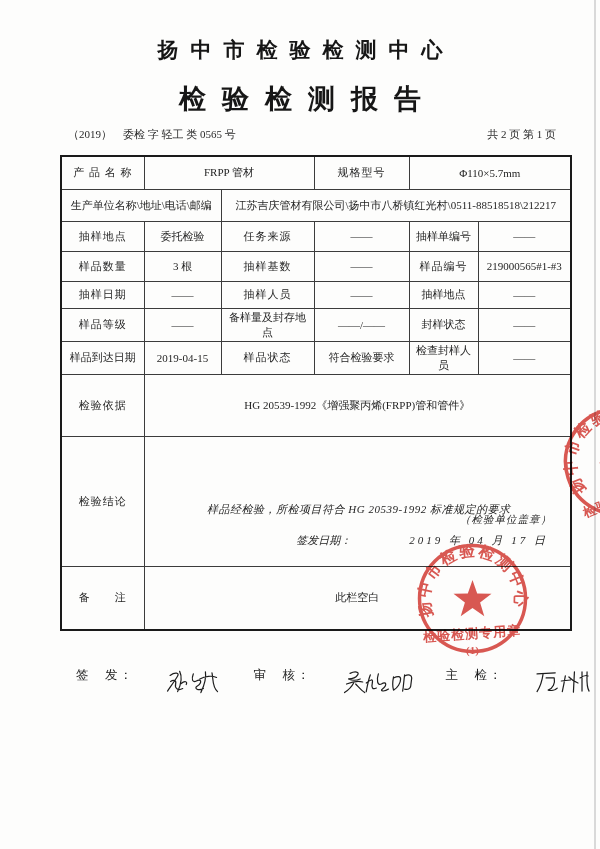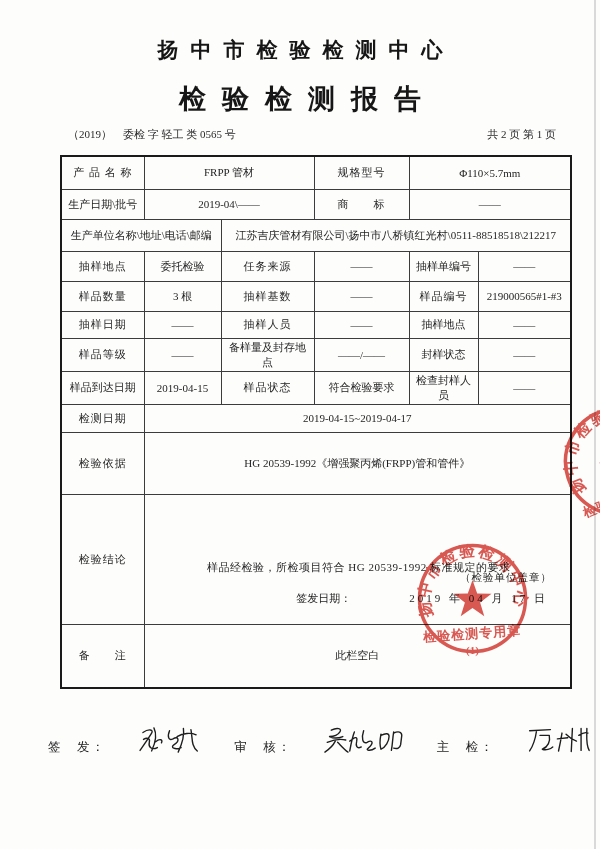--- a/index.html
+++ b/index.html
@@ -21,27 +21,27 @@
 
   table.form { border-collapse:collapse; table-layout:fixed; width:510px; margin:13px 0 0 60px; border:2px solid #1a1a1a; }
   table.form td { border:1px solid #3c3c3c; text-align:center; vertical-align:middle; font-size:11px; padding:1px 4px; overflow:hidden; }
   td.lbl { letter-spacing:1px; }
   td.left { text-align:left; padding-left:12px; }
   td.small { font-size:10.5px; letter-spacing:0; }
   td.tiny { font-size:9.5px; }
   tr.h33{height:33px} tr.h30{height:30px} tr.h31{height:31px} tr.h32{height:32px}
   tr.h27{height:27px} tr.h28{height:28px} tr.h62{height:62px} tr.h130{height:130px} tr.h46{height:64px}
 
-  .concl-cell { position:relative; text-align:left; vertical-align:top; }
+  .concl-cell { position:relative; text-align:left; vertical-align:top;font-style:italic; }
   .concl-text { padding:16px 10px 0 13px; font-size:11px; letter-spacing:0.5px; }
   .seal-note { position:absolute; right:18px; top:76px; font-size:10.5px; letter-spacing:1px;text-align:right; }
   .issue-line { position:absolute; right:22px; bottom:18px; font-size:11px; }
   .issue-line .gap { margin-left:58px; letter-spacing:3px; }
 
-  .sign-row { display:flex; align-items:center; margin:22px 0 0 48px;gap:24px; }
+  .sign-row { display:flex; align-items:flex-start; margin:22px 0 0 76px;gap:24px; }
   .sign-label { font-size:12.5px; letter-spacing:2px; padding-top:14px; white-space:nowrap; }
   .sig { margin:0 6px; }
   .sig path { fill:none; stroke:#1d1d1d; stroke-width:2.4; stroke-linecap:round; stroke-linejoin:round; }
 
   .stamp { position:absolute; mix-blend-mode:multiply; opacity:0.88; }
   .stamp-main { left:395px; top:521px; }
   .stamp-edge { left:541px; top:384px; transform:rotate(-18deg); }
   .stamp text { font-family:"Liberation Serif","DejaVu Serif",serif; }
 </style>
 </head>
@@ -67,26 +67,20 @@
       <col style="width:95px">
       <col style="width:69px">
       <col style="width:93px">
     </colgroup>
   <tbody>
       <tr class="h33">
     <td class="lbl">产 品 名 称</td>
     <td colspan="2">FRPP 管材</td>
     <td class="lbl">规格型号</td>
     <td colspan="2">Φ110×5.7mm</td>
-  </tr>
-  <tr class="h30">
-    <td class="lbl small">生产日期\批号</td>
-    <td colspan="2">2019-04\——</td>
-    <td class="lbl">商　　标</td>
-    <td colspan="2">——</td>
   </tr>
   <tr class="h32">
     <td colspan="2" class="small">生产单位名称\地址\电话\邮编</td>
     <td colspan="4" class="left small">江苏吉庆管材有限公司\扬中市八桥镇红光村\0511-88518518\212217</td>
   </tr>
   <tr class="h30">
     <td class="lbl">抽样地点</td>
     <td>委托检验</td>
     <td class="lbl">任务来源</td>
     <td>——</td>
@@ -117,24 +111,20 @@
     <td class="lbl small">封样状态</td>
     <td>——</td>
   </tr>
   <tr class="h28">
     <td class="small">样品到达日期</td>
     <td class="small">2019-04-15</td>
     <td class="lbl">样品状态</td>
     <td class="small">符合检验要求</td>
     <td class="small">检查封样人员</td>
     <td>——</td>
-  </tr>
-  <tr class="h28">
-    <td class="lbl">检测日期</td>
-    <td colspan="5">2019-04-15~2019-04-17</td>
   </tr>
   <tr class="h62">
     <td class="lbl">检验依据</td>
     <td colspan="5" class="left">HG 20539-1992《增强聚丙烯(FRPP)管和管件》</td>
   </tr>
   <tr class="h130">
     <td class="lbl">检验结论</td>
     <td colspan="5" class="concl-cell">
       <div class="concl-text">样品经检验，所检项目符合 HG 20539-1992 标准规定的要求</div>
       <div class="seal-note">（检验单位盖章）</div>

